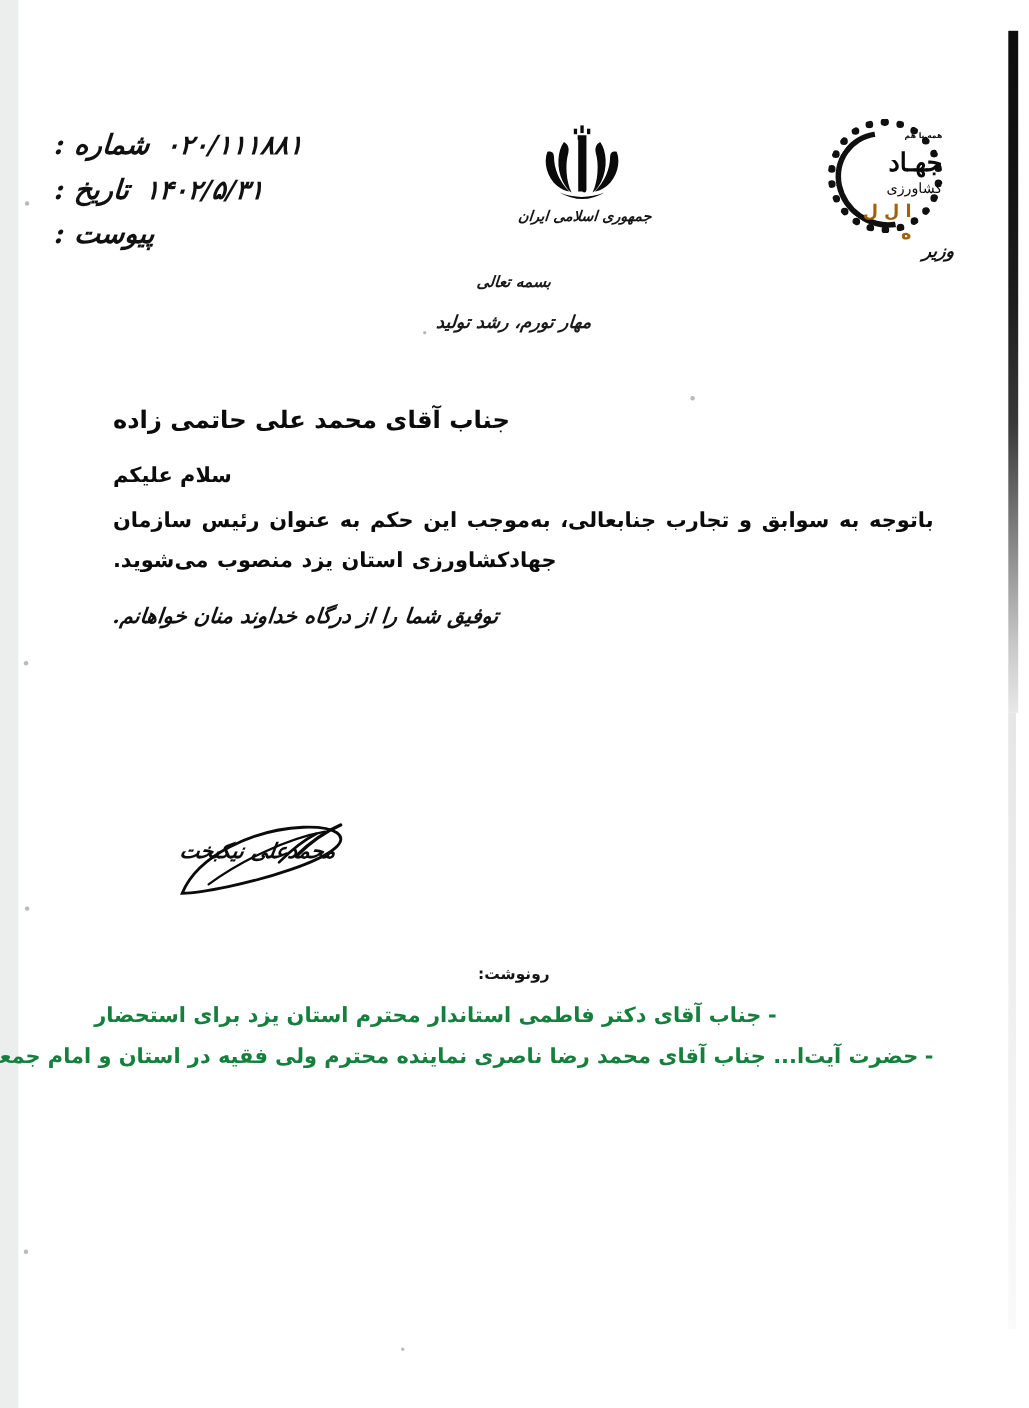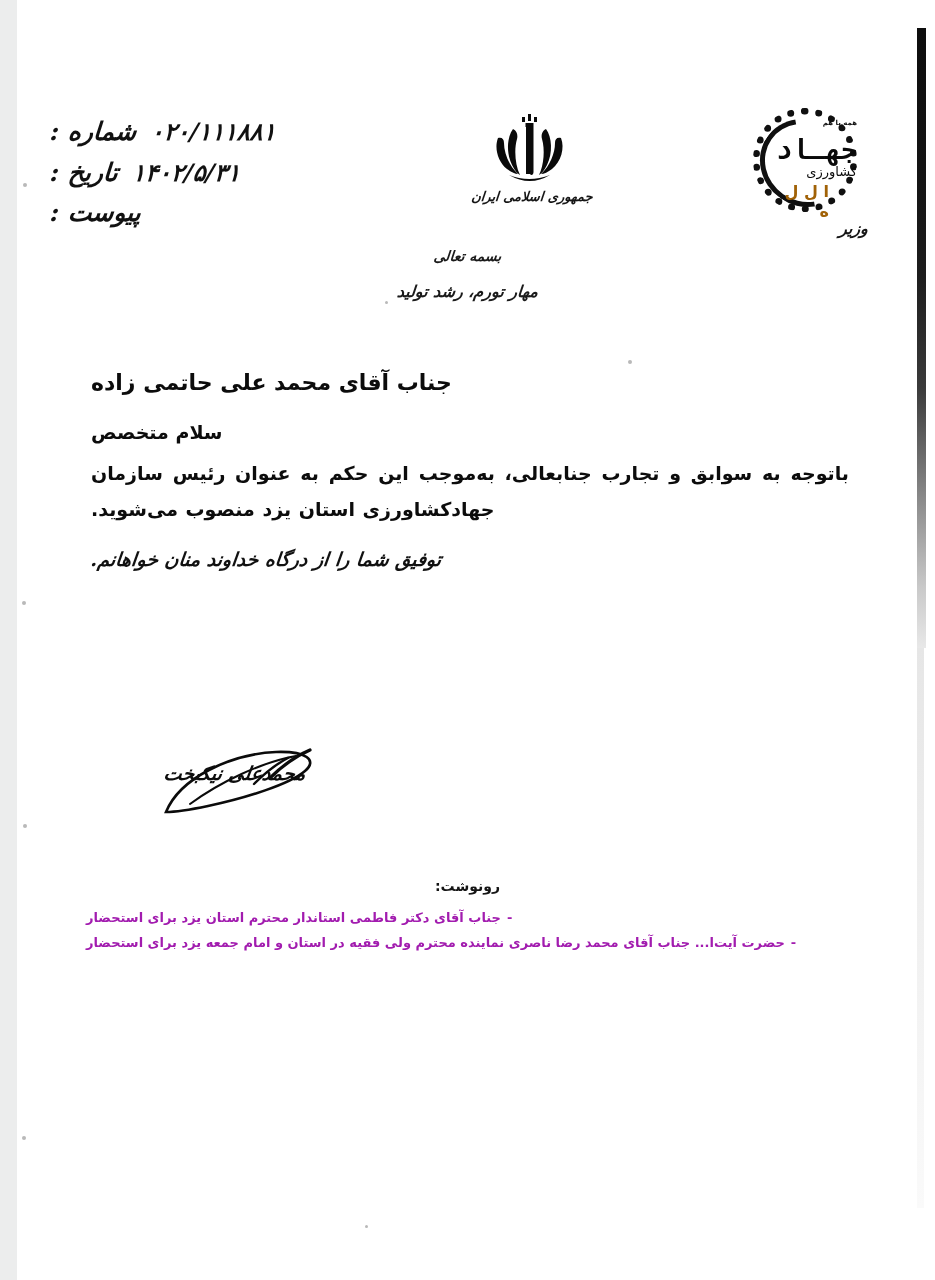--- a/index.html
+++ b/index.html
@@ -132,22 +132,22 @@
     font-family: "DejaVu Sans", sans-serif;
     font-size: 7px;
     font-weight: 700;
     color: #101010;
     letter-spacing: 1px;
   }
   .jahad-main {
     position: absolute;
     left: 0; top: 26px;
     width: 104px;
-    font-family: Liberation Mono, monospace;
-    font-size: 27px;
+    font-family: Liberation Sans, sans-serif;
+    font-size: 23px;
     font-weight: 700;
     color: #0a0a0a;
     letter-spacing: 1px;
   }
   .jahad-sub {
     position: absolute;
     left: 0; top: 56px;
     width: 104px;
     font-family: "DejaVu Sans", sans-serif;
     font-size: 13px;
@@ -197,21 +197,21 @@
     font-weight: 700;
     font-style: italic;
     color: #1a1a1a;
     transform: skewX(-5deg);
   }
 
   
   .body-area {
     position: absolute;
     right: 86px;
-    left: 91px;
+    left: 103px;
     top: 370px;
     direction: rtl;
     text-align: justify;
   }
   .addressee {
     font-family: "DejaVu Sans", sans-serif;
     font-size: 22px;
     font-weight: 700;
     color: #0c0c0c;
     text-align: left;
@@ -289,23 +289,23 @@
   .cc-title {
     font-family: "DejaVu Sans", sans-serif;
     font-size: 14px;
     font-weight: 700;
     color: #151515;
     text-align: center;
     margin-bottom: 11px;
   }
   .cc-item {
     font-family: "DejaVu Sans", sans-serif;
-    font-size: 13px;
-    font-weight: 700;
-    color: #a21caf;
+    font-size: 19px;
+    font-weight: 700;
+    color: #15803d;
     text-align: left;
     line-height: 1.95;
     white-space: nowrap;
   }
   .cc-dash { margin-left: 6px; }
 </style>
 </head>
 <body>
 
 <div class="page">
@@ -367,21 +367,21 @@
     <div class="role">وزیر</div>
   </div>
 
   <div class="invocation">
     <div class="basmala">بسمه تعالی</div>
     <div class="slogan">مهار تورم، رشد تولید</div>
   </div>
 
   <div class="body-area">
     <div class="addressee">جناب آقای محمد علی حاتمی زاده</div>
-    <div class="salutation">سلام متخصص</div>
+    <div class="salutation">سلام علیکم</div>
     <div class="para p1">باتوجه به سوابق و تجارب جنابعالی، به‌موجب این حکم به عنوان رئیس سازمان جهادکشاورزی استان یزد منصوب می‌شوید.</div>
     <div class="closing">توفیق شما را از درگاه خداوند منان خواهانم.</div>
   </div>
 
   <div class="sign-block">
     <svg class="sign-scrawl" width="230" height="100" viewBox="0 0 230 100" aria-hidden="true">
       <g fill="none" stroke="#0b0b0b" stroke-linecap="round">
         <path d="M16 74 C30 40, 80 16, 126 14 C156 13, 168 22, 155 33 C140 46, 96 60, 58 68 C34 73, 20 74, 16 74 Z" stroke-width="2.6"></path>
         <path d="M40 66 C70 44, 112 24, 146 18" stroke-width="2"></path>
         <path d="M120 40 C132 28, 146 18, 160 12" stroke-width="3.2"></path>

